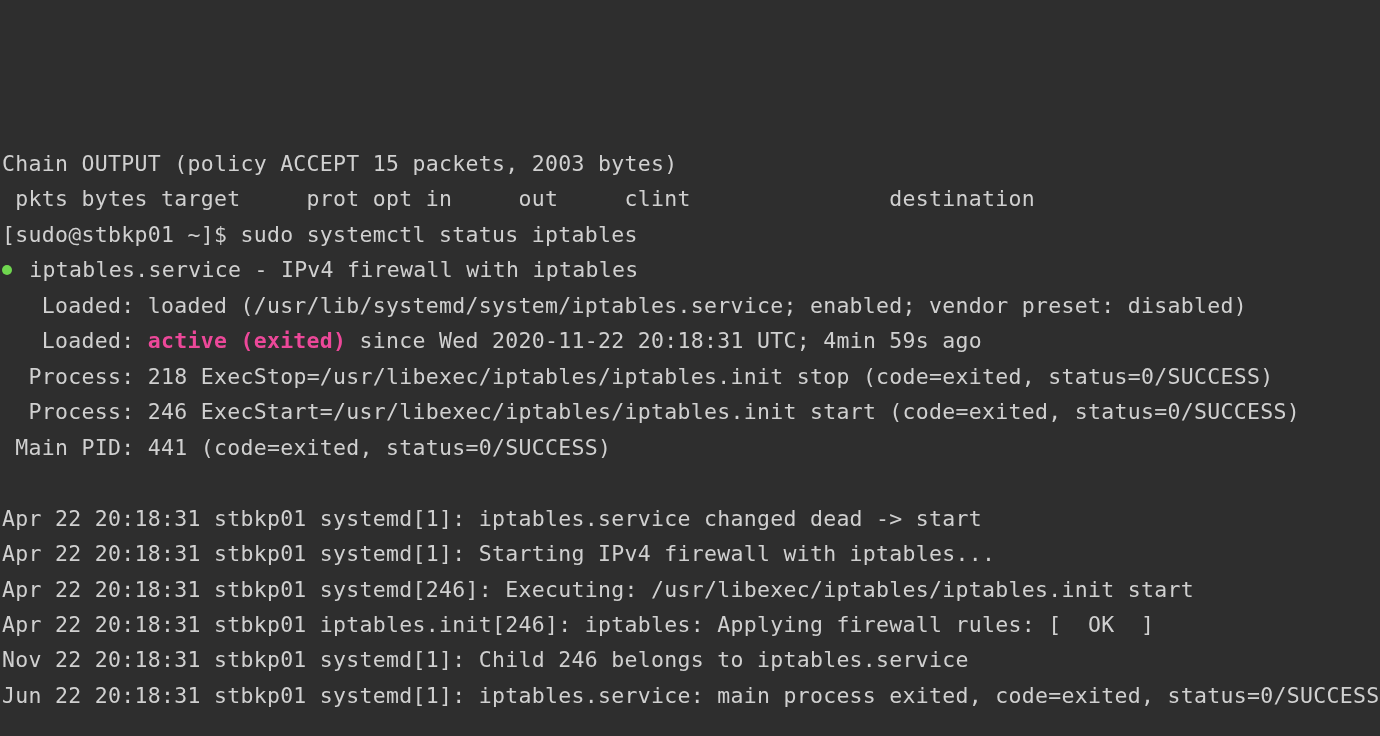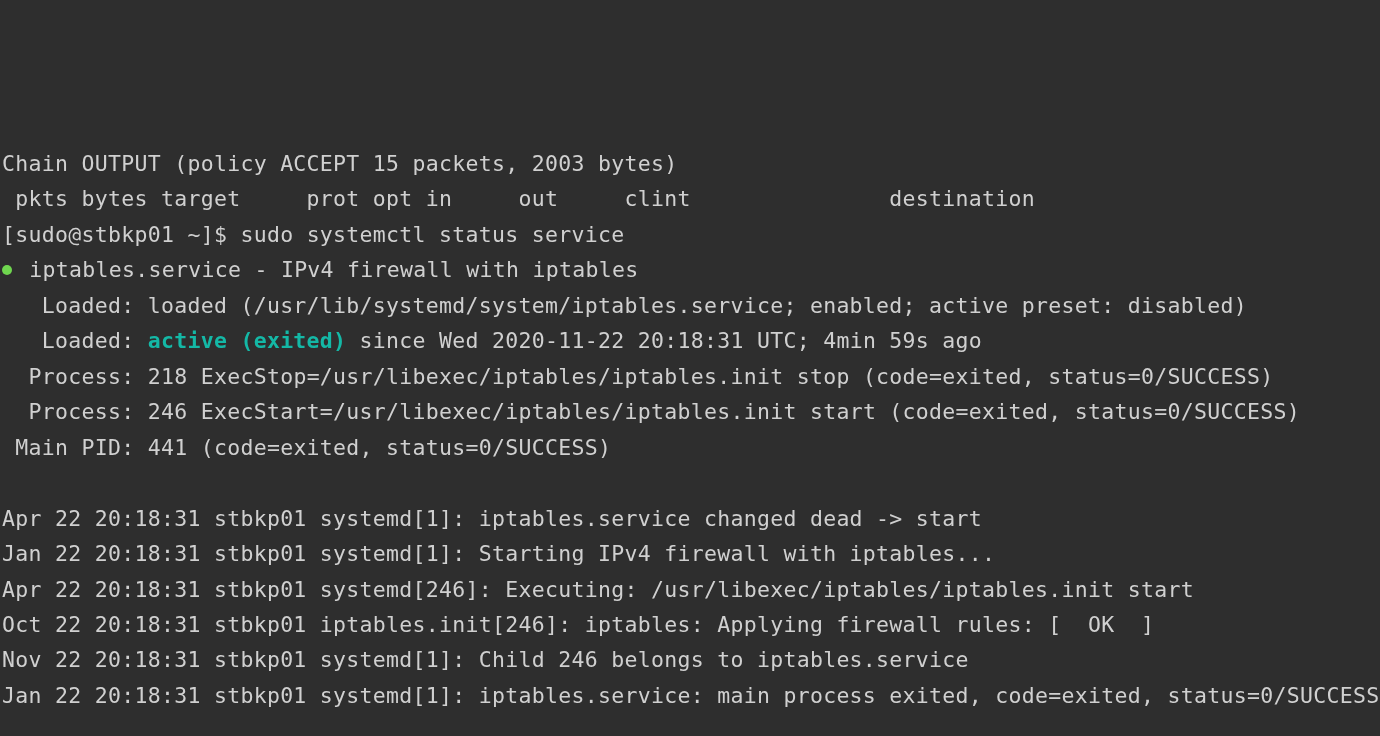--- a/index.html
+++ b/index.html
@@ -18,21 +18,21 @@
       word-wrap: break-word;
       width: 1380px;
       height: 736px;
       overflow: hidden;
       letter-spacing: 0.3px;
     }
     .terminal {
       padding: 4px 0 0 2px;
     }
     .green {
-      color: #14b8a6;
+      color: #ec4899;
       font-weight: bold;
     }
     .bullet {
       color: #6fd64f;
       font-size: 14px;
       vertical-align: middle;
       display: inline-block;
       width: 10px;
       height: 10px;
       background-color: #6fd64f;
@@ -41,29 +41,29 @@
       margin-bottom: 3px;
     }
   </style>
 </head>
 <body>
 
 
 
 <div class="terminal"><span>Chain OUTPUT (policy ACCEPT 15 packets, 2003 bytes)</span>
 <span> pkts bytes target     prot opt in     out     clint               destination</span>
-<span>[sudo@stbkp01 ~]$ </span><span>sudo systemctl status service</span>
+<span>[sudo@stbkp01 ~]$ </span><span>sudo systemctl status iptables</span>
 <span class="bullet"></span><span> iptables.service - IPv4 firewall with iptables</span>
-<span>   Loaded: loaded (/usr/lib/systemd/system/iptables.service; enabled; active preset: disabled)</span>
+<span>   Loaded: loaded (/usr/lib/systemd/system/iptables.service; enabled; vendor preset: disabled)</span>
 <span>   Loaded: </span><span class="green">active (exited)</span><span> since Wed 2020-11-22 20:18:31 UTC; 4min 59s ago</span>
 <span>  Process: 218 ExecStop=/usr/libexec/iptables/iptables.init stop (code=exited, status=0/SUCCESS)</span>
 <span>  Process: 246 ExecStart=/usr/libexec/iptables/iptables.init start (code=exited, status=0/SUCCESS)</span>
 <span> Main PID: 441 (code=exited, status=0/SUCCESS)</span>
 <span></span>
 <span>Apr 22 20:18:31 stbkp01 systemd[1]: iptables.service changed dead -&gt; start</span>
-<span>Jan 22 20:18:31 stbkp01 systemd[1]: Starting IPv4 firewall with iptables...</span>
+<span>Apr 22 20:18:31 stbkp01 systemd[1]: Starting IPv4 firewall with iptables...</span>
 <span>Apr 22 20:18:31 stbkp01 systemd[246]: Executing: /usr/libexec/iptables/iptables.init start</span>
-<span>Oct 22 20:18:31 stbkp01 iptables.init[246]: iptables: Applying firewall rules: [  OK  ]</span>
+<span>Apr 22 20:18:31 stbkp01 iptables.init[246]: iptables: Applying firewall rules: [  OK  ]</span>
 <span>Nov 22 20:18:31 stbkp01 systemd[1]: Child 246 belongs to iptables.service</span>
-<span>Jan 22 20:18:31 stbkp01 systemd[1]: iptables.service: main process exited, code=exited, status=0/SUCCESS</span></div>
+<span>Jun 22 20:18:31 stbkp01 systemd[1]: iptables.service: main process exited, code=exited, status=0/SUCCESS</span></div>
 
 
 
 
 </body></html>

